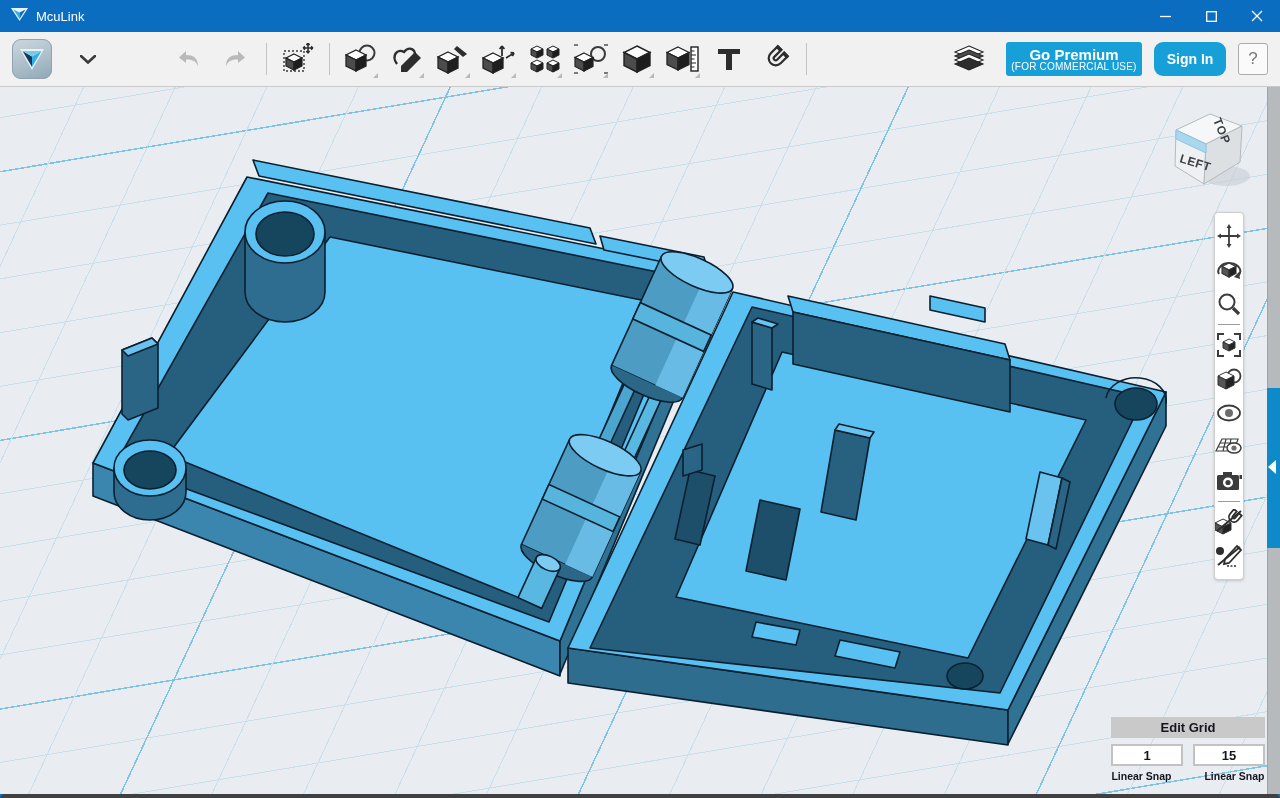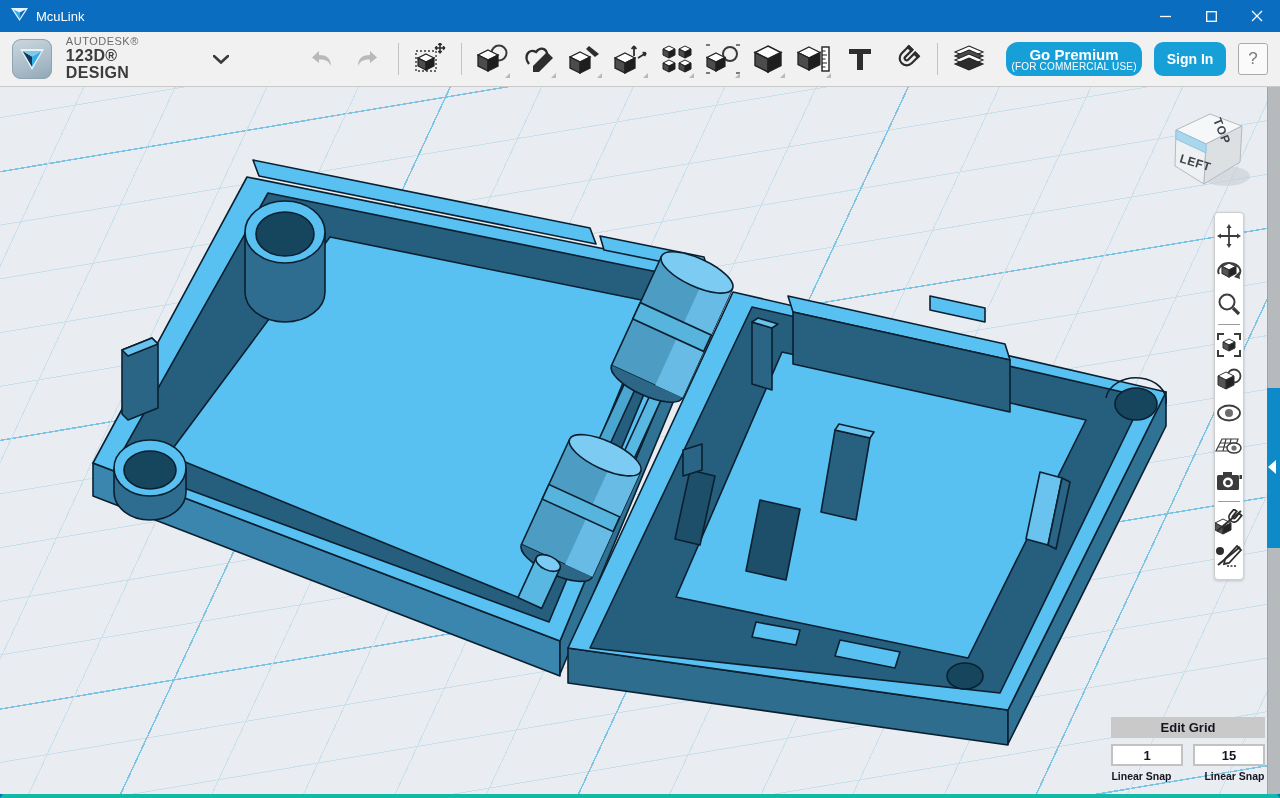--- a/index.html
+++ b/index.html
@@ -1,19 +1,19 @@
 <!DOCTYPE html>
 <html><head>
 <meta charset="utf-8">
 <style>
   * { margin:0; padding:0; box-sizing:border-box; }
   html,body { width:1280px; height:798px; overflow:hidden; background:#e9edf1;
               font-family:"Liberation Sans", sans-serif; }
   .window { position:relative; width:1280px; height:798px;
-            border-left:3px solid #0b6dbf; border-right:3px solid #0b6dbf; border-bottom:4px solid #14b8a6; }
+            border-left:3px solid #0b6dbf; border-right:3px solid #0b6dbf; border-bottom:4px solid #404040; }
 
   
   .titlebar { position:absolute; left:-3px; top:0; width:1280px; height:32px; background:#0b6dbf;
               display:flex; align-items:center; color:#fff; }
   .titlebar .tlogo { margin:0 8px 0 11px; }
   .titlebar .ttext { font-size:13px; }
   .win-controls { margin-left:auto; display:flex; height:32px; }
   .win-btn { width:46px; height:32px; display:flex; align-items:center; justify-content:center; cursor:pointer; }
 
   
@@ -27,21 +27,21 @@
   .brand .b2 { font-size:16px; font-weight:bold; color:#3c3c3c; letter-spacing:.3px; }
   .chev { margin-left:22px; cursor:pointer; padding:6px; }
   .tb-gap { width:64px; }
   .tb-btn { width:36px; height:42px; display:flex; align-items:center; justify-content:center;
             position:relative; cursor:pointer; margin:0 5px; }
   .tb-btn.nocur { cursor:default; }
   .sep { width:1px; height:32px; background:#c3c3c3; margin:0 8px; }
   .caret { position:absolute; right:1px; bottom:2px; width:0; height:0;
            border-left:5px solid transparent; border-bottom:5px solid #b9b9b9; }
   .tb-right { margin-left:auto; display:flex; align-items:center; margin-right:12px; }
-  .btn-premium { width:136px; height:34px; background:#17a0d7; border-radius:12px; color:#fff;
+  .btn-premium { width:136px; height:34px; background:#17a0d7; border-radius:3px; color:#fff;
                  display:flex; flex-direction:column; align-items:center; justify-content:center;
                  cursor:pointer; margin-left:14px; }
   .btn-premium .l1 { font-size:15px; font-weight:bold; line-height:15px; }
   .btn-premium .l2 { font-size:10px; line-height:10px; letter-spacing:.2px; }
   .btn-signin { width:72px; height:34px; background:#17a0d7; border-radius:9px; color:#fff;
                 font-size:14px; font-weight:bold; display:flex; align-items:center; justify-content:center;
                 cursor:pointer; margin-left:12px; }
   .btn-help { width:30px; height:32px; background:#fafafa; border:1px solid #ababab; border-radius:3px;
               color:#7a7a7a; font-size:17px; display:flex; align-items:center; justify-content:center;
               cursor:pointer; margin-left:12px; }
@@ -122,24 +122,20 @@
   </div>
 
   <div class="toolbar">
     <div class="app-icon">
       <svg width="26" height="23" viewBox="0 0 26 23">
         <polygon points="1,1 25,1 13,22" fill="#e8f1f7"></polygon>
         <polygon points="3.5,3 13,19 13,8.5" fill="#123a5e"></polygon>
         <polygon points="13,8.5 13,19 22.5,3" fill="#35aee6"></polygon>
         <polygon points="3.5,3 22.5,3 13,8.5" fill="#7fc9e8"></polygon>
       </svg>
-    </div>
-    <div class="brand">
-      <div class="b1">AUTODESK®</div>
-      <div class="b2">123D® DESIGN</div>
     </div>
     <span class="chev">
       <svg width="16" height="9" viewBox="0 0 16 9">
           <path d="M1 1 L8 7.5 L15 1" fill="none" stroke="#3a3a3a" stroke-width="2.6" stroke-linecap="round"></path>
         </svg>
     </span>
 
     <div class="tb-gap"></div>
 
     <div class="tb-btn nocur">

